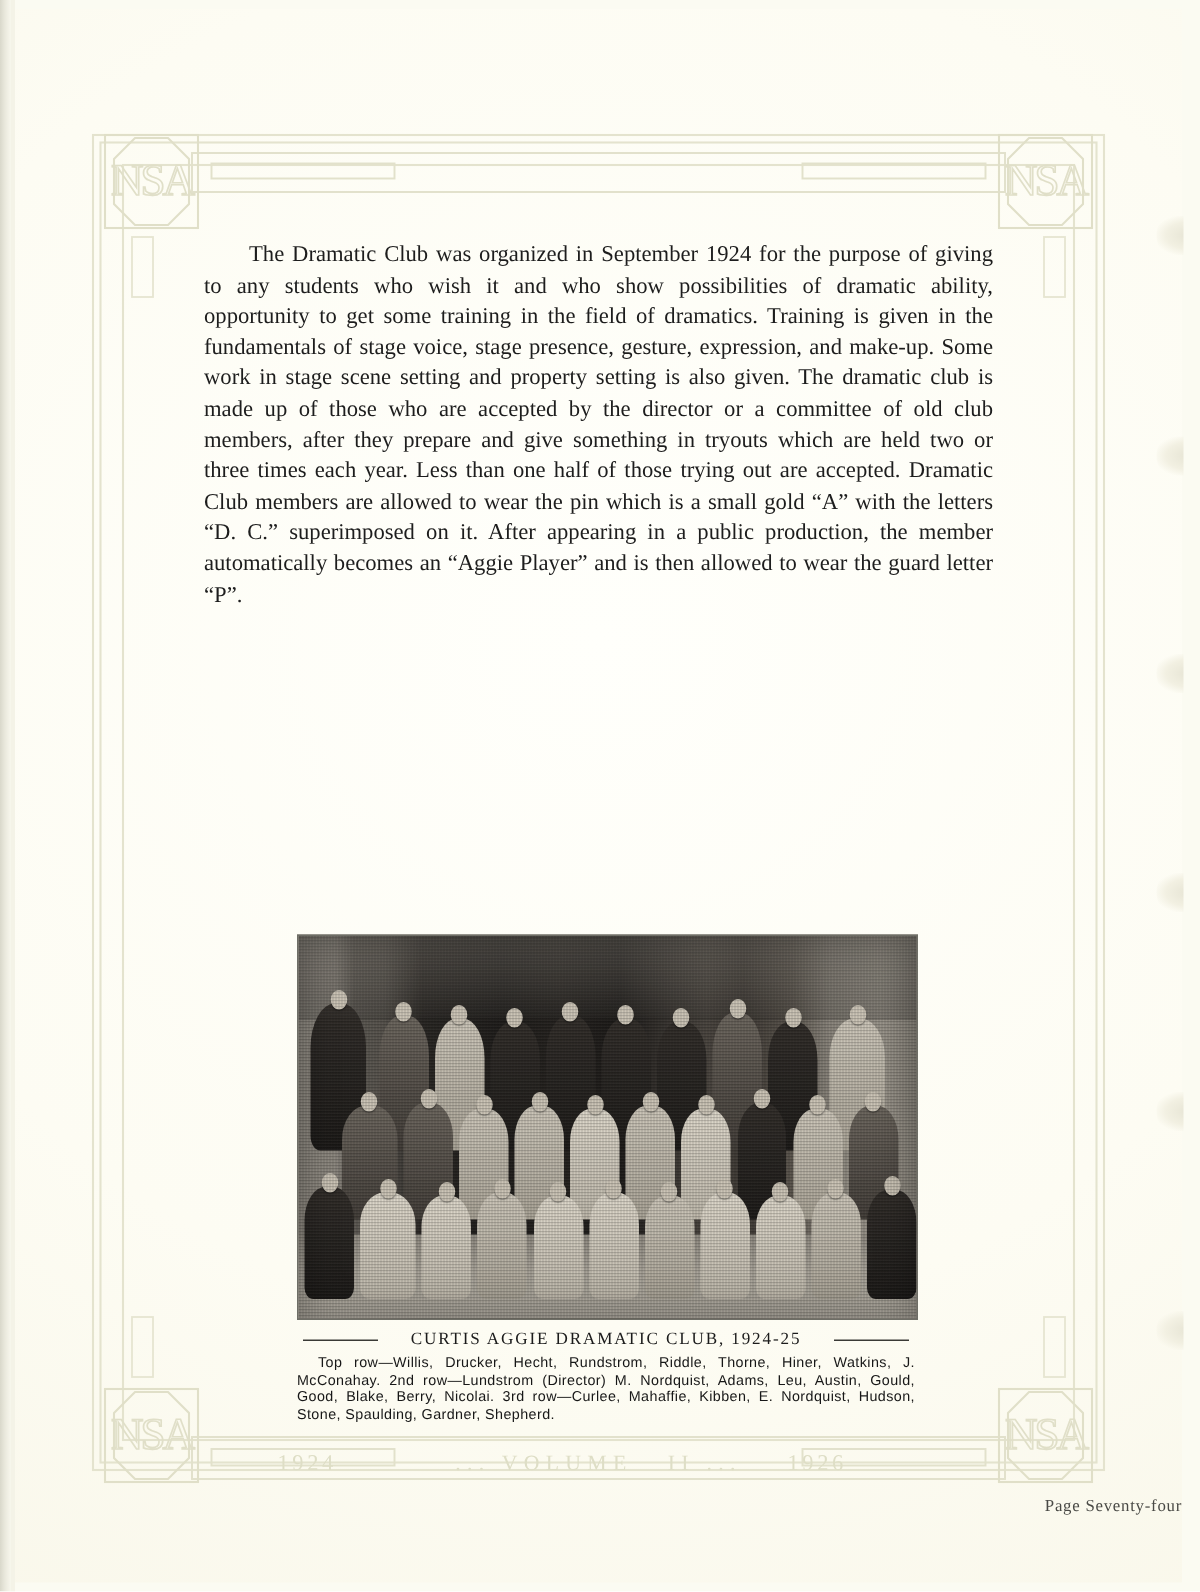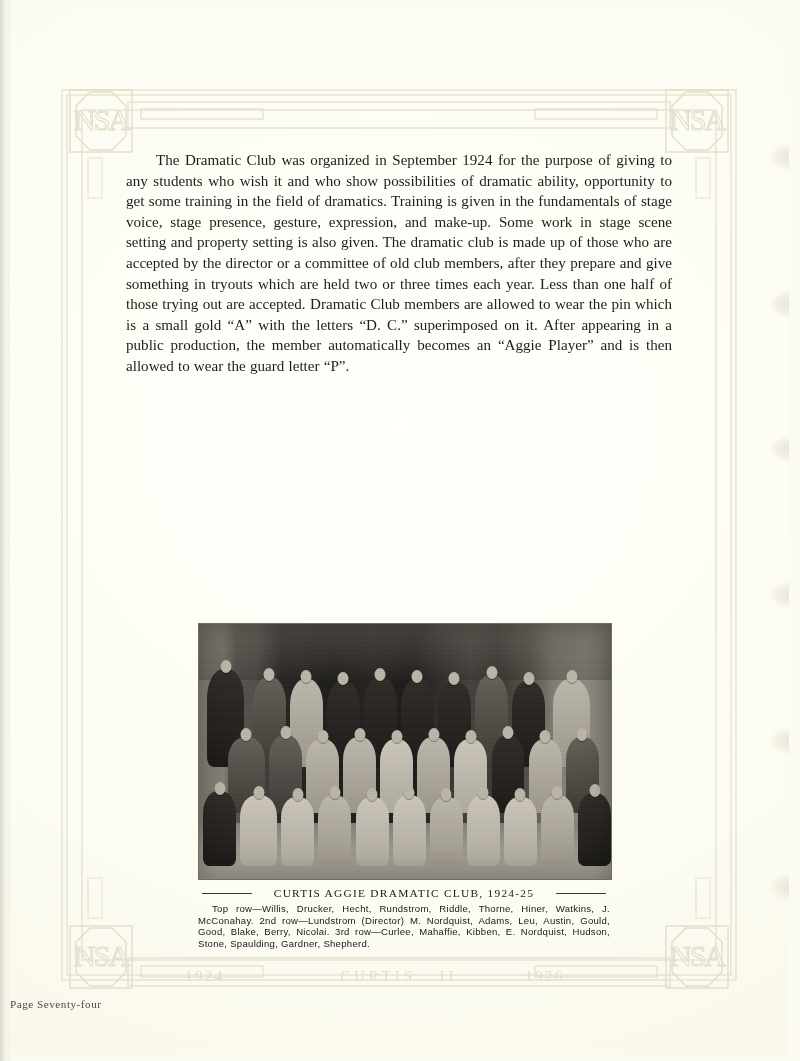--- a/index.html
+++ b/index.html
@@ -109,21 +109,21 @@
     font-family: "Liberation Serif", serif;
     font-weight: normal;
     font-size: 28px;
     letter-spacing: 0.6px;
     text-align: center;
     color: #2b2b2b;
     padding-top: 126px;
   }
 
   p#body-text {
-    margin: 4px;
+    margin: 14px;
     padding: 22px 2px 0 2px;
     font-size: 15.1px;
     line-height: 20.6px;
     color: #1d1d1d;
     text-align: justify;
     text-indent: 30px;
     font-family: "Liberation Serif", serif;
     word-spacing: 0.4px;
   }
 
@@ -240,21 +240,21 @@
     text-align: justify;
     text-indent: 14px;
     width: 412px;
   }
 
   
   #page-number {
     position: absolute;
     left: 0; width: 778px;
     top: 992px;
-    text-align: left;
+    text-align: right;
     font-family: "Liberation Serif", serif;
     font-size: 11.2px;
     letter-spacing: 0.5px;
     color: #4a4a46;
   }
 </style>
 </head>
 <body>
 
 <div id="scan">
@@ -386,19 +386,19 @@
       <div id="caption-title-row">
         <span class="cap-rule"></span>
         <span id="caption-title">CURTIS AGGIE DRAMATIC CLUB, 1924-25</span>
         <span class="cap-rule"></span>
       </div>
 
       <p id="caption-names">Top row—Willis, Drucker, Hecht, Rundstrom, Riddle, Thorne, Hiner, Watkins, J. McConahay. 2nd row—Lundstrom (Director) M. Nordquist, Adams, Leu, Austin, Gould, Good, Blake, Berry, Nicolai. 3rd row—Curlee, Mahaffie, Kibben, E. Nordquist, Hudson, Stone, Spaulding, Gardner, Shepherd.</p>
     </div>
 
     <div id="foot-year-left" class="foot-year">1924</div>
-    <div id="foot-volume">... CURTIS   II ...</div>
+    <div id="foot-volume">... VOLUME   II ...</div>
     <div id="foot-year-right" class="foot-year">1926</div>
 
     <div id="page-number">Page  Seventy-four</div>
 
   </div>
 </div>
 
 </body></html>

